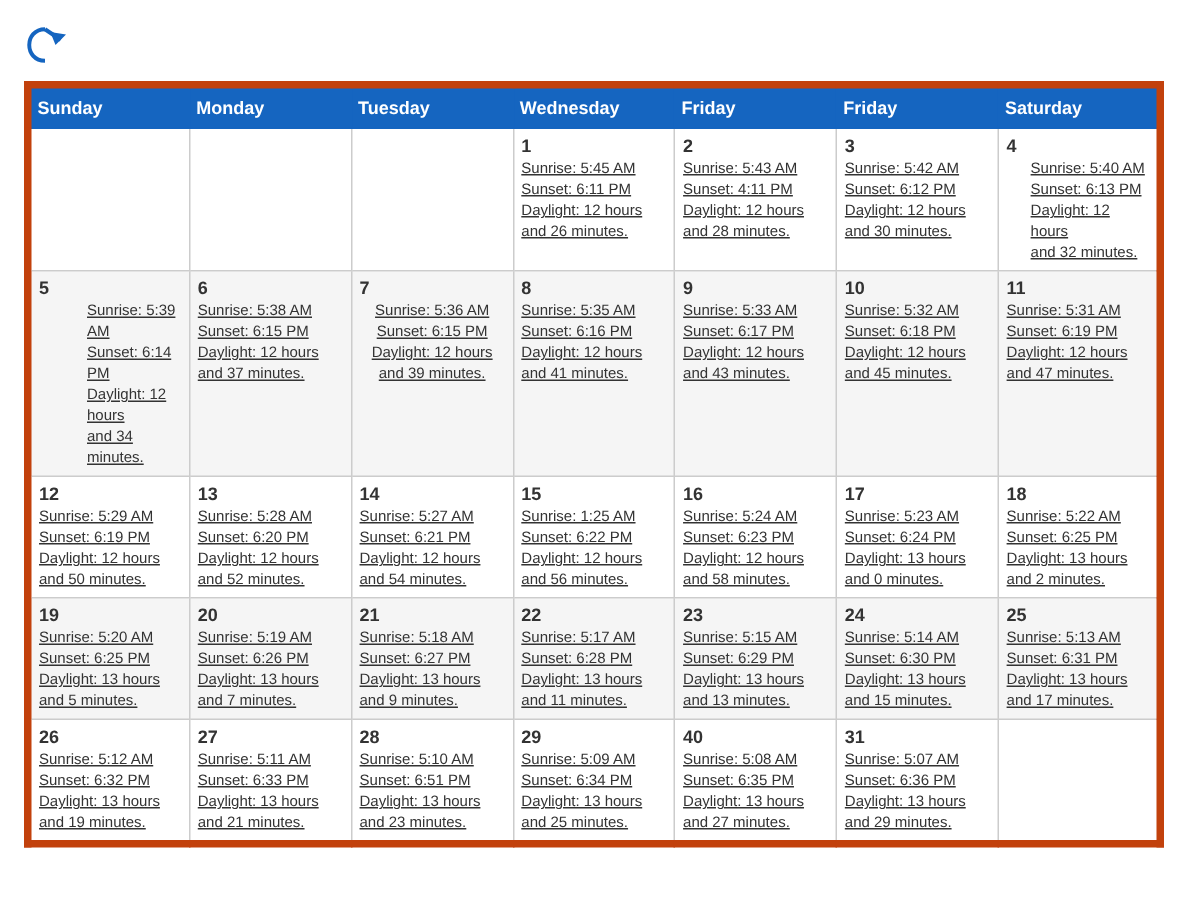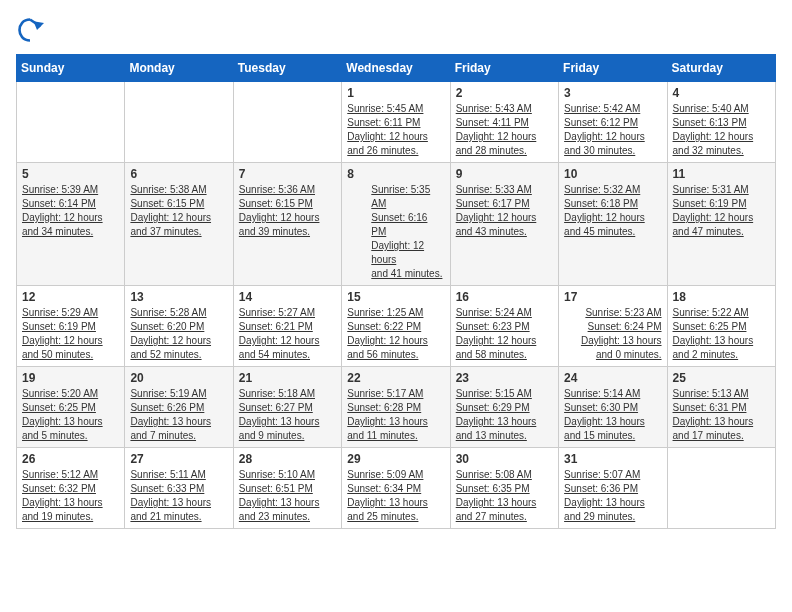--- a/index.html
+++ b/index.html
@@ -40,21 +40,21 @@
       font-weight: bold;
       color: #333;
     }
     .calendar-subtitle {
       font-size: 14px;
       color: #555;
     }
     .calendar-table {
       width: 100%;
       border-collapse: collapse;
-      border: 1px solid #c2410c;
+      border: 5px solid #c2410c;
     }
     .calendar-table th {
       background: #1565c0;
       color: #fff;
       font-size: 12px;
       font-weight: bold;
       padding: 6px 4px;
       text-align: left;
       border: 1px solid #1565c0;
     }
@@ -141,51 +141,51 @@
         </td>
         <td>
           <div class="day-number">3</div>
           <div class="day-info" style="white-space: pre-line;">Sunrise: 5:42 AM
 Sunset: 6:12 PM
 Daylight: 12 hours
 and 30 minutes.</div>
         </td>
         <td>
           <div class="day-number">4</div>
-          <div class="day-info" style="white-space: pre-line;">Sunrise: 5:40 AM
+          <div class="day-info" style="white-space: pre-line; margin-left: 16px;">Sunrise: 5:40 AM
 Sunset: 6:13 PM
 Daylight: 12 hours
 and 32 minutes.</div>
         </td>
       </tr>
       <tr>
         <td>
           <div class="day-number">5</div>
-          <div class="day-info" style="white-space: pre-line;">Sunrise: 5:39 AM
+          <div class="day-info" style="white-space: pre-line; margin-left: 32px;">Sunrise: 5:39 AM
 Sunset: 6:14 PM
 Daylight: 12 hours
 and 34 minutes.</div>
         </td>
         <td>
           <div class="day-number">6</div>
           <div class="day-info" style="white-space: pre-line;">Sunrise: 5:38 AM
 Sunset: 6:15 PM
 Daylight: 12 hours
 and 37 minutes.</div>
         </td>
         <td>
           <div class="day-number">7</div>
-          <div class="day-info" style="white-space: pre-line;">Sunrise: 5:36 AM
+          <div class="day-info" style="white-space: pre-line; text-align: center;">Sunrise: 5:36 AM
 Sunset: 6:15 PM
 Daylight: 12 hours
 and 39 minutes.</div>
         </td>
         <td>
           <div class="day-number">8</div>
-          <div class="day-info" style="white-space: pre-line; margin-left: 24px;">Sunrise: 5:35 AM
+          <div class="day-info" style="white-space: pre-line;">Sunrise: 5:35 AM
 Sunset: 6:16 PM
 Daylight: 12 hours
 and 41 minutes.</div>
         </td>
         <td>
           <div class="day-number">9</div>
           <div class="day-info" style="white-space: pre-line;">Sunrise: 5:33 AM
 Sunset: 6:17 PM
 Daylight: 12 hours
 and 43 minutes.</div>
@@ -236,21 +236,21 @@
         </td>
         <td>
           <div class="day-number">16</div>
           <div class="day-info" style="white-space: pre-line;">Sunrise: 5:24 AM
 Sunset: 6:23 PM
 Daylight: 12 hours
 and 58 minutes.</div>
         </td>
         <td>
           <div class="day-number">17</div>
-          <div class="day-info" style="white-space: pre-line; text-align: right;">Sunrise: 5:23 AM
+          <div class="day-info" style="white-space: pre-line;">Sunrise: 5:23 AM
 Sunset: 6:24 PM
 Daylight: 13 hours
 and 0 minutes.</div>
         </td>
         <td>
           <div class="day-number">18</div>
           <div class="day-info" style="white-space: pre-line;">Sunrise: 5:22 AM
 Sunset: 6:25 PM
 Daylight: 13 hours
 and 2 minutes.</div>
@@ -330,21 +330,21 @@
 and 23 minutes.</div>
         </td>
         <td>
           <div class="day-number">29</div>
           <div class="day-info" style="white-space: pre-line;">Sunrise: 5:09 AM
 Sunset: 6:34 PM
 Daylight: 13 hours
 and 25 minutes.</div>
         </td>
         <td>
-          <div class="day-number">30</div>
+          <div class="day-number">40</div>
           <div class="day-info" style="white-space: pre-line;">Sunrise: 5:08 AM
 Sunset: 6:35 PM
 Daylight: 13 hours
 and 27 minutes.</div>
         </td>
         <td>
           <div class="day-number">31</div>
           <div class="day-info" style="white-space: pre-line;">Sunrise: 5:07 AM
 Sunset: 6:36 PM
 Daylight: 13 hours

